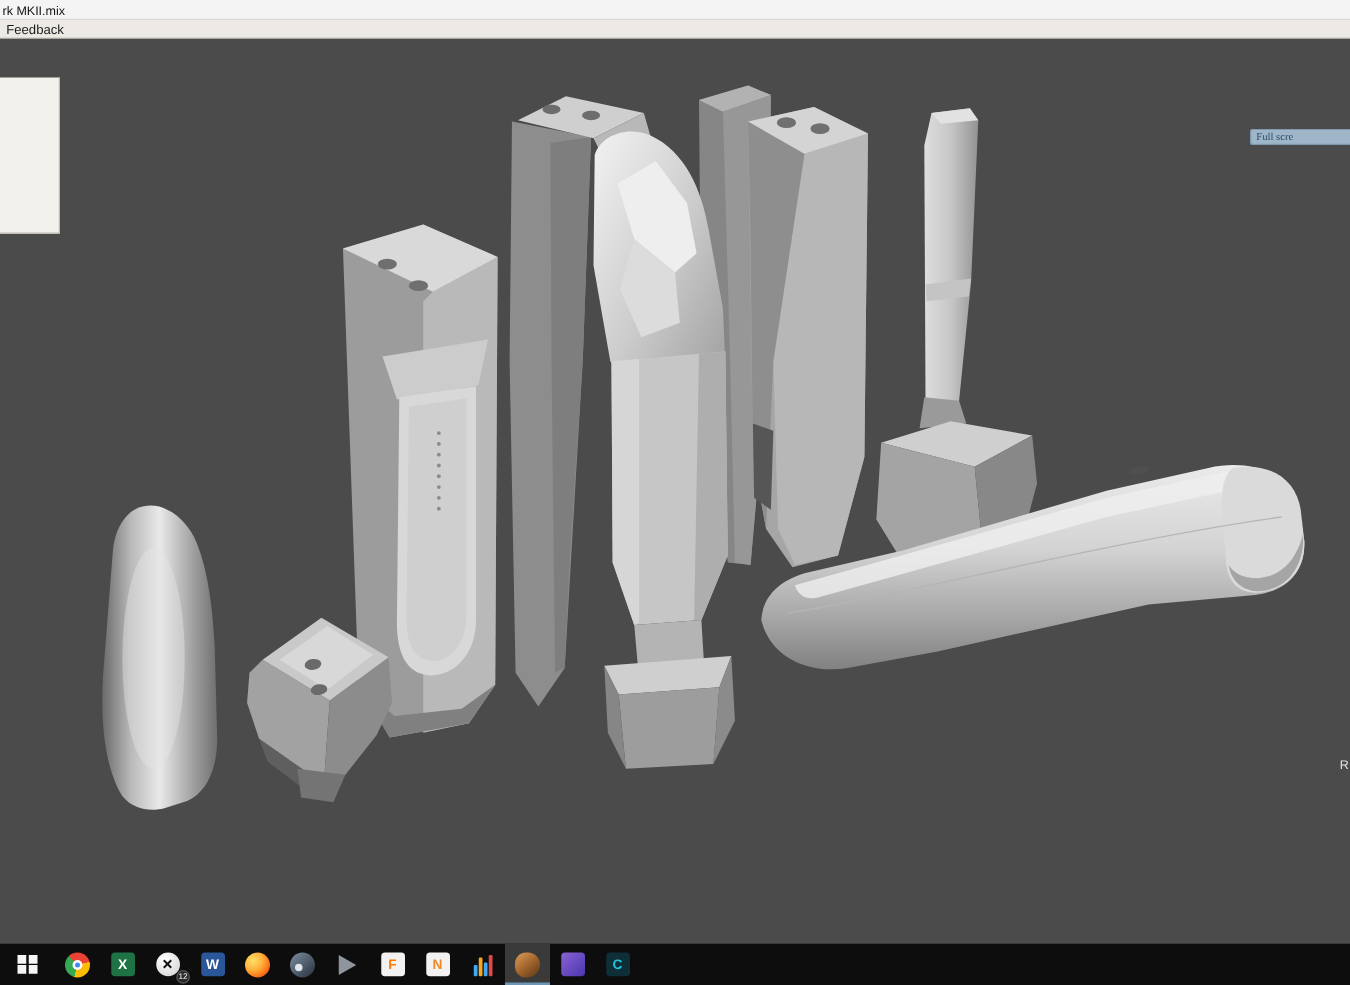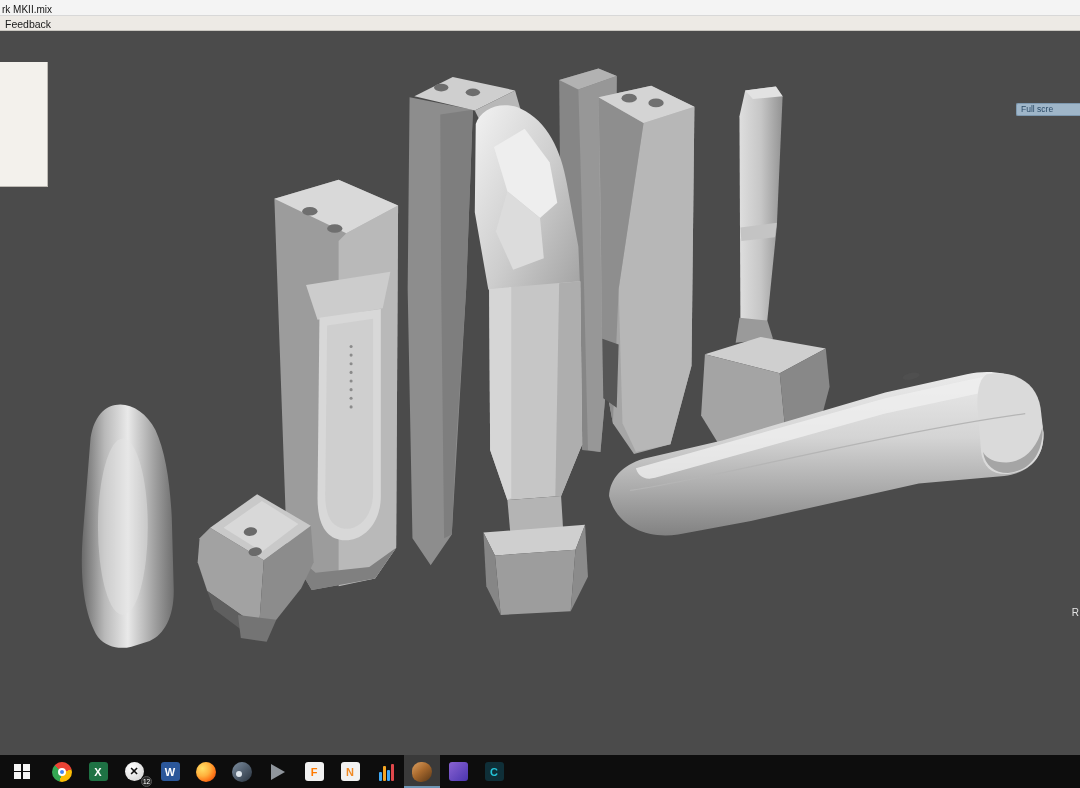--- a/index.html
+++ b/index.html
@@ -12,21 +12,21 @@
   .menubar { position:absolute; top:16px; left:0; width:1080px; height:15px; background:#edeae5; border-bottom:1px solid #c9c6c0; display:flex; align-items:flex-end; }
   .menu-item { font-size:10.5px; color:#1a1a1a; padding:0 5px; }
 
   
   .left-panel { position:absolute; top:31px; left:0; width:48px; height:125px; background:#f3f1ec; border-right:1px solid #bdbab4; border-bottom:1px solid #bdbab4; }
 
   
   .viewport { position:absolute; top:31px; left:0; width:1080px; height:724px; background:#4b4b4b; }
   .viewport svg { position:absolute; top:0; left:0; }
 
-  .fullscreen-btn { position:absolute; top:72px; right:0; width:64px; height:13px; background:#9fb6c9; border:1px solid #7e99b0; border-right:none; border-radius:2px 0 0 2px; font-size:8.5px; color:#2b4a66; text-align:left; padding-left:4px; line-height:11px; overflow:hidden; white-space:nowrap; cursor:pointer; font-family:Liberation Sans, sans-serif; }
+  .fullscreen-btn { position:absolute; top:72px; right:0; width:80px; height:13px; background:#9fb6c9; border:1px solid #7e99b0; border-right:none; border-radius:2px 0 0 2px; font-size:8.5px; color:#2b4a66; text-align:left; padding-left:4px; line-height:11px; overflow:hidden; white-space:nowrap; cursor:pointer; font-family:Liberation Serif, serif; }
   .edge-r { position:absolute; top:576px; right:1px; font-size:10px; color:#e3e3e3; }
 
   
   .taskbar { position:absolute; left:0; bottom:0; width:1080px; height:33px; background:#0d0d0d; display:flex; align-items:center; }
   .start-cell { width:44px; height:33px; display:flex; align-items:center; justify-content:center; }
   .winlogo { display:grid; grid-template-columns:7px 7px; grid-template-rows:7px 7px; gap:1.5px; }
   .winlogo span { background:#f5f5f5; }
   .tb-cell { width:36px; height:33px; display:flex; align-items:center; justify-content:center; position:relative; }
   .tb-cell.active { background:#3a3a3a; box-shadow:inset 0 -2px 0 #6d96b5; }
 

